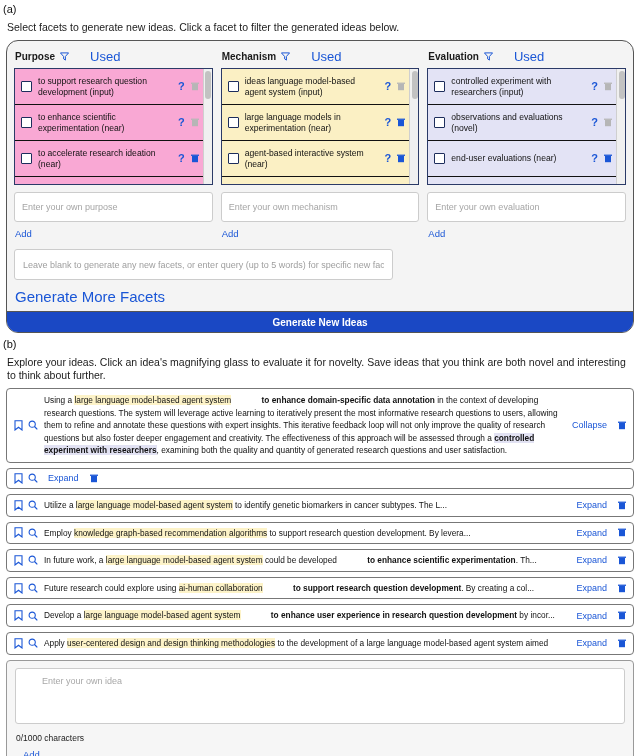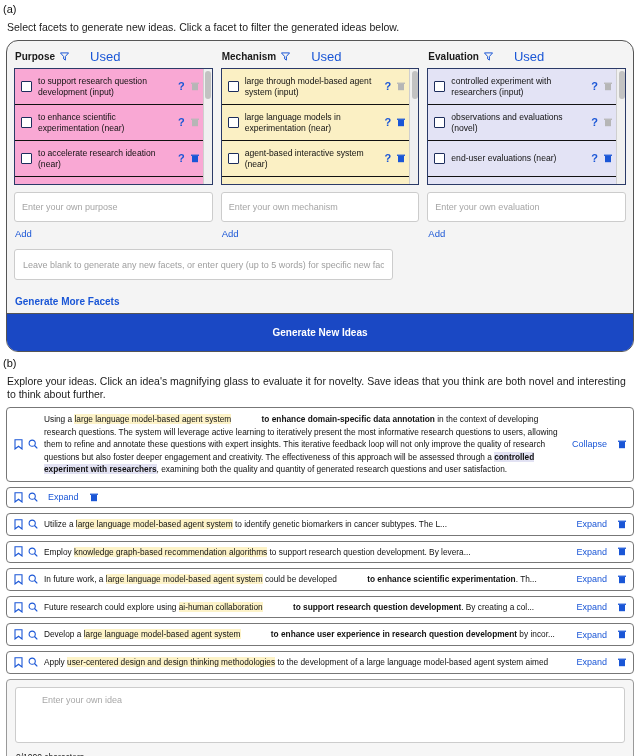--- a/index.html
+++ b/index.html
@@ -152,35 +152,35 @@
     font-size: 9px;
     color: #8e8e8e;
     padding: 0 8px;
     font-family: "Liberation Sans", sans-serif;
     outline: none;
   }
   .query-input::placeholder { color: #9e9e9e; }
   .gen-more {
     display: inline-block;
     color: #1a56d6;
-    font-size: 10px;
-    font-weight: bold;
-    margin: 16px 0 6px 8px;
+    font-size: 15px;
+    font-weight: normal;
+    margin: 8px 0 6px 8px;
     cursor: pointer;
   }
 
   .gen-btn {
     display: block;
     width: 100%;
     border: none;
     background: #1a48c4;
     color: #fff;
     font-size: 10px;
     font-weight: bold;
-    height: 38px;
+    height: 21px;
     font-family: "Liberation Sans", sans-serif;
     cursor: pointer;
     border-top: 1.2px solid #555;
   }
 
   
   .panel-b { margin-top: 2px; }
 
   .idea-box {
     margin: 0 6px 5px 6px;
@@ -337,21 +337,21 @@
           <span class="funnel-icon">
             <svg width="9" height="9" viewBox="0 0 10 10">
                 <path d="M0.5 1 H9.5 L6 5 V9 L4 7.6 V5 Z" fill="none" stroke="#1a56d6" stroke-width="1.1"></path>
               </svg>
           </span>
           <span class="used">Used</span>
         </div>
         <div class="facet-list">
           <div class="facet-item">
             <span class="cb"></span>
-            <span class="txt">large through model-based agent system (input)</span>
+            <span class="txt">ideas language model-based agent system (input)</span>
             <span class="qm">?</span>
             <span class="trash">
               <svg width="8" height="9" viewBox="0 0 8 9">
                   <rect x="1" y="2" width="6" height="6.2" fill="#b6b6b6"></rect>
                   <rect x="0" y="0.6" width="8" height="1.3" fill="#b6b6b6"></rect>
                 </svg>
             </span>
           </div>
           <div class="facet-item">
             <span class="cb"></span>

